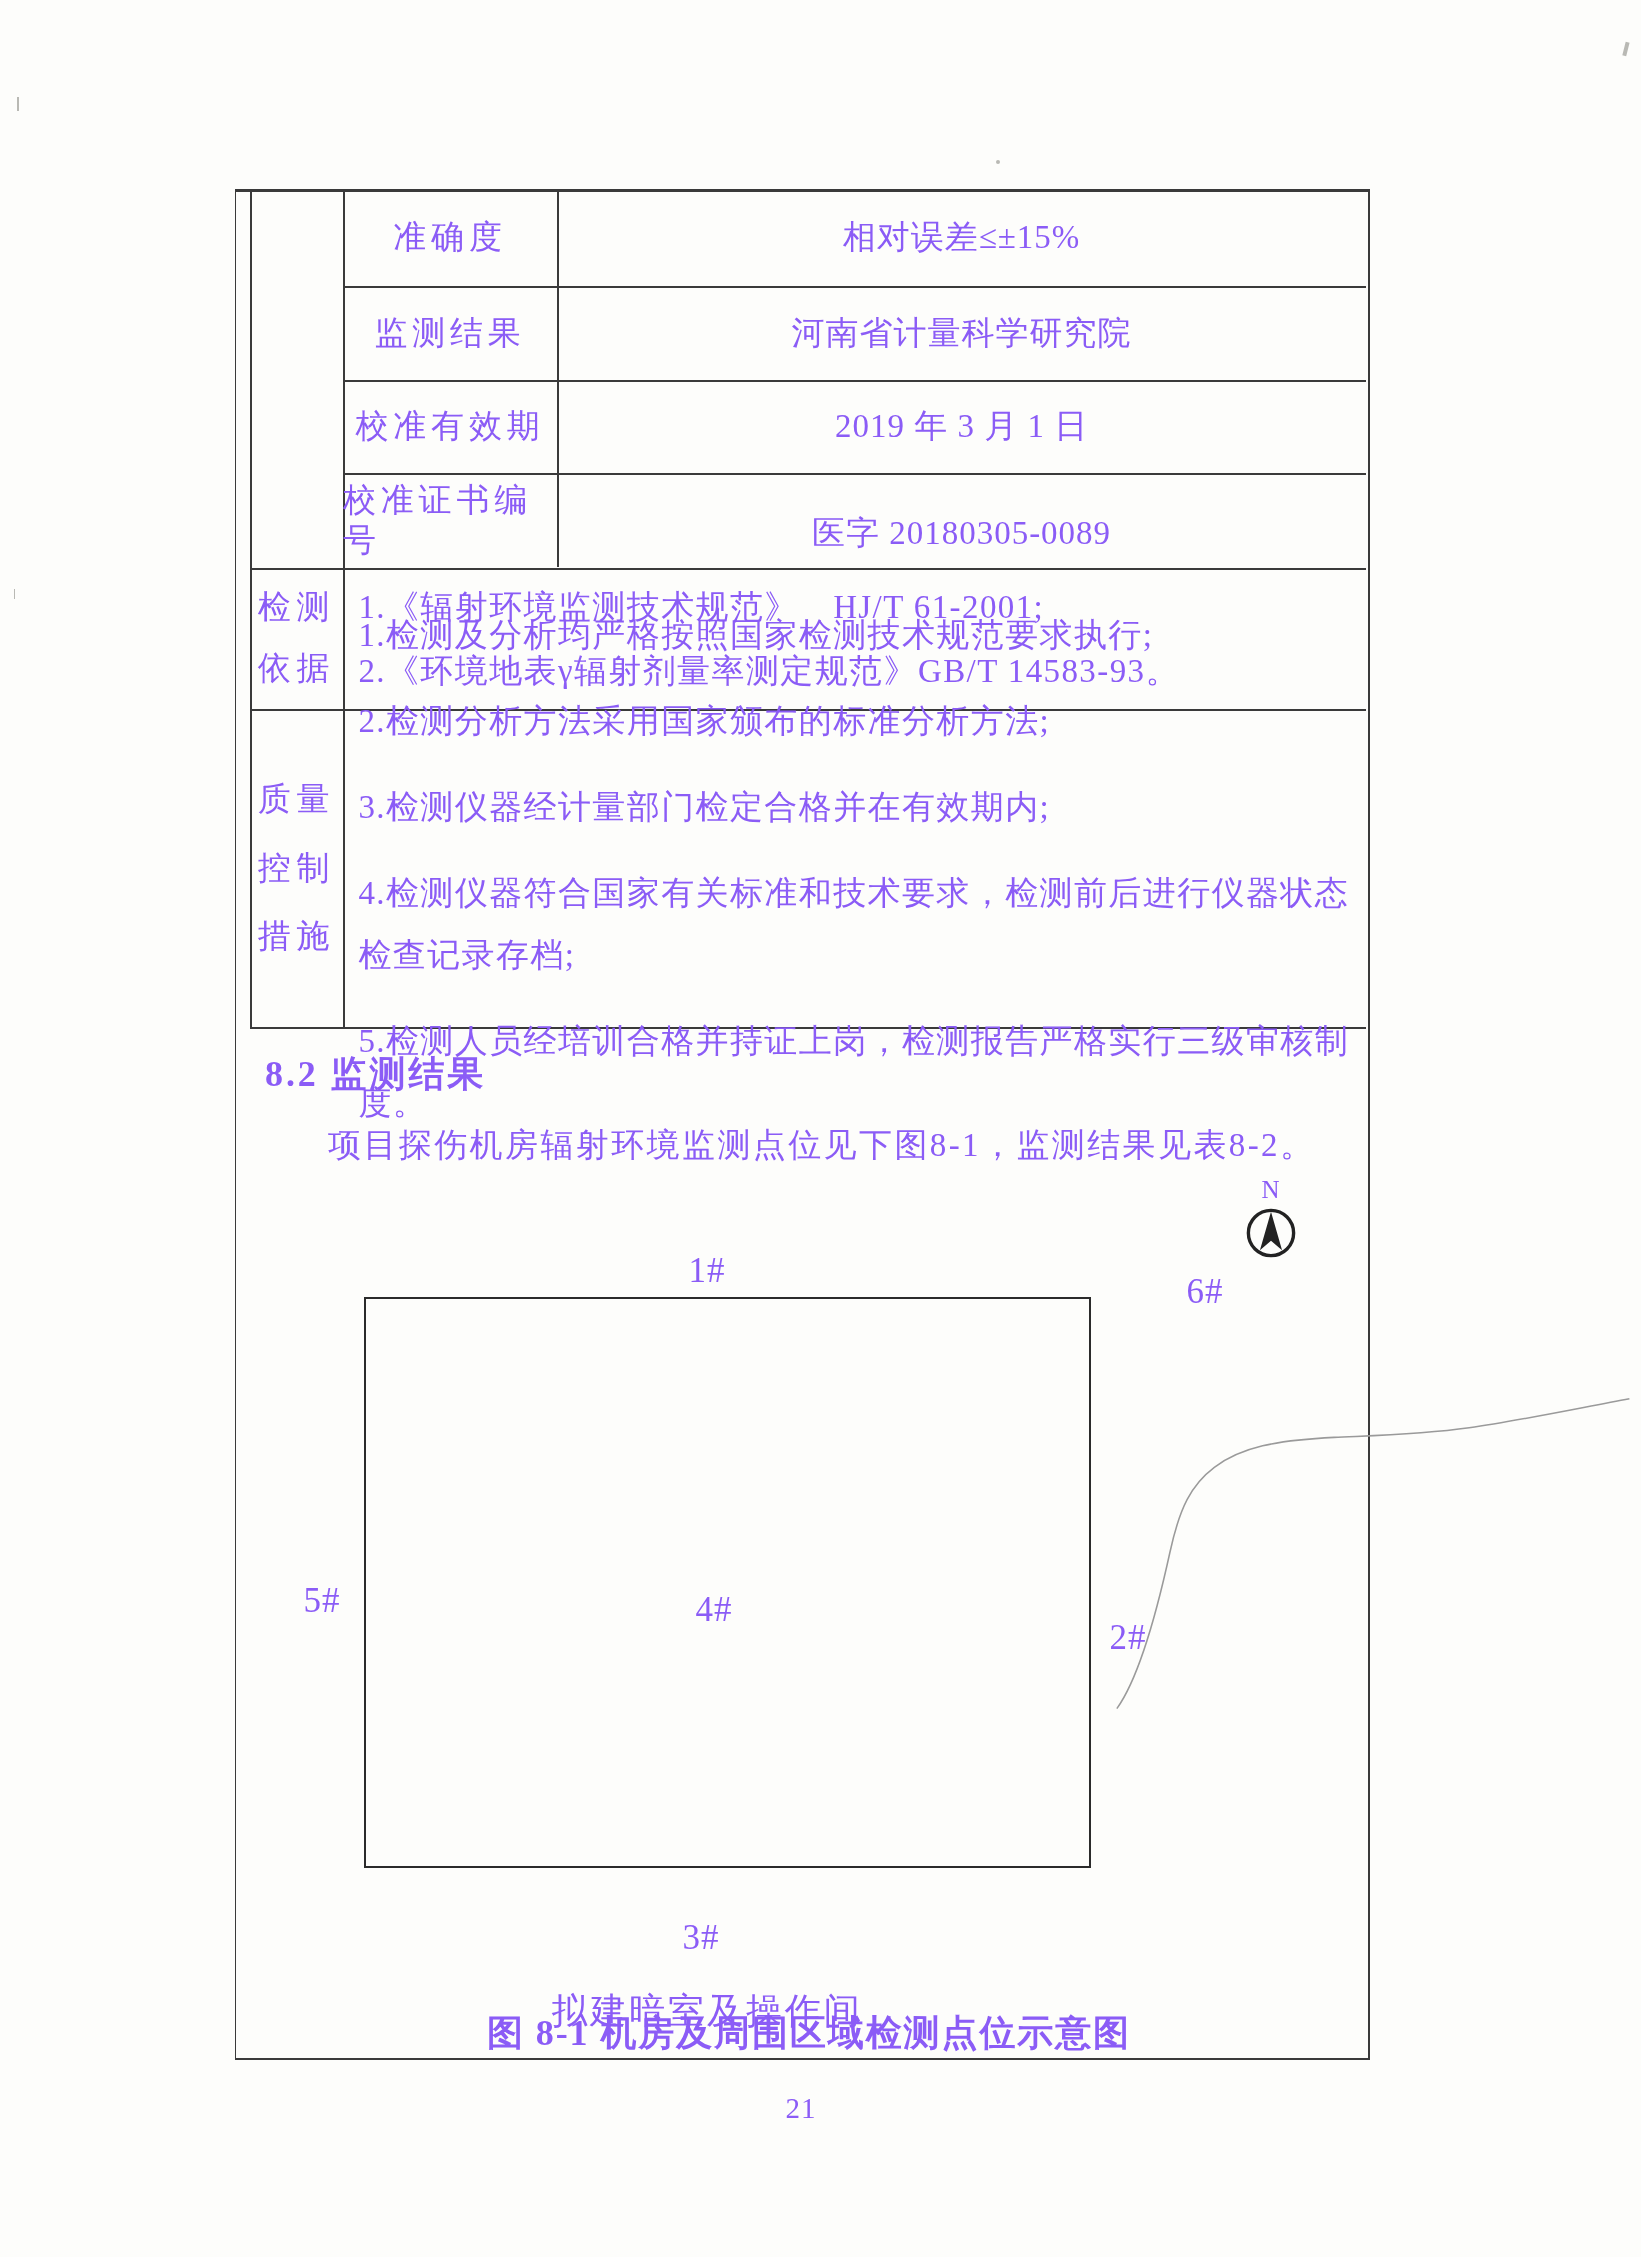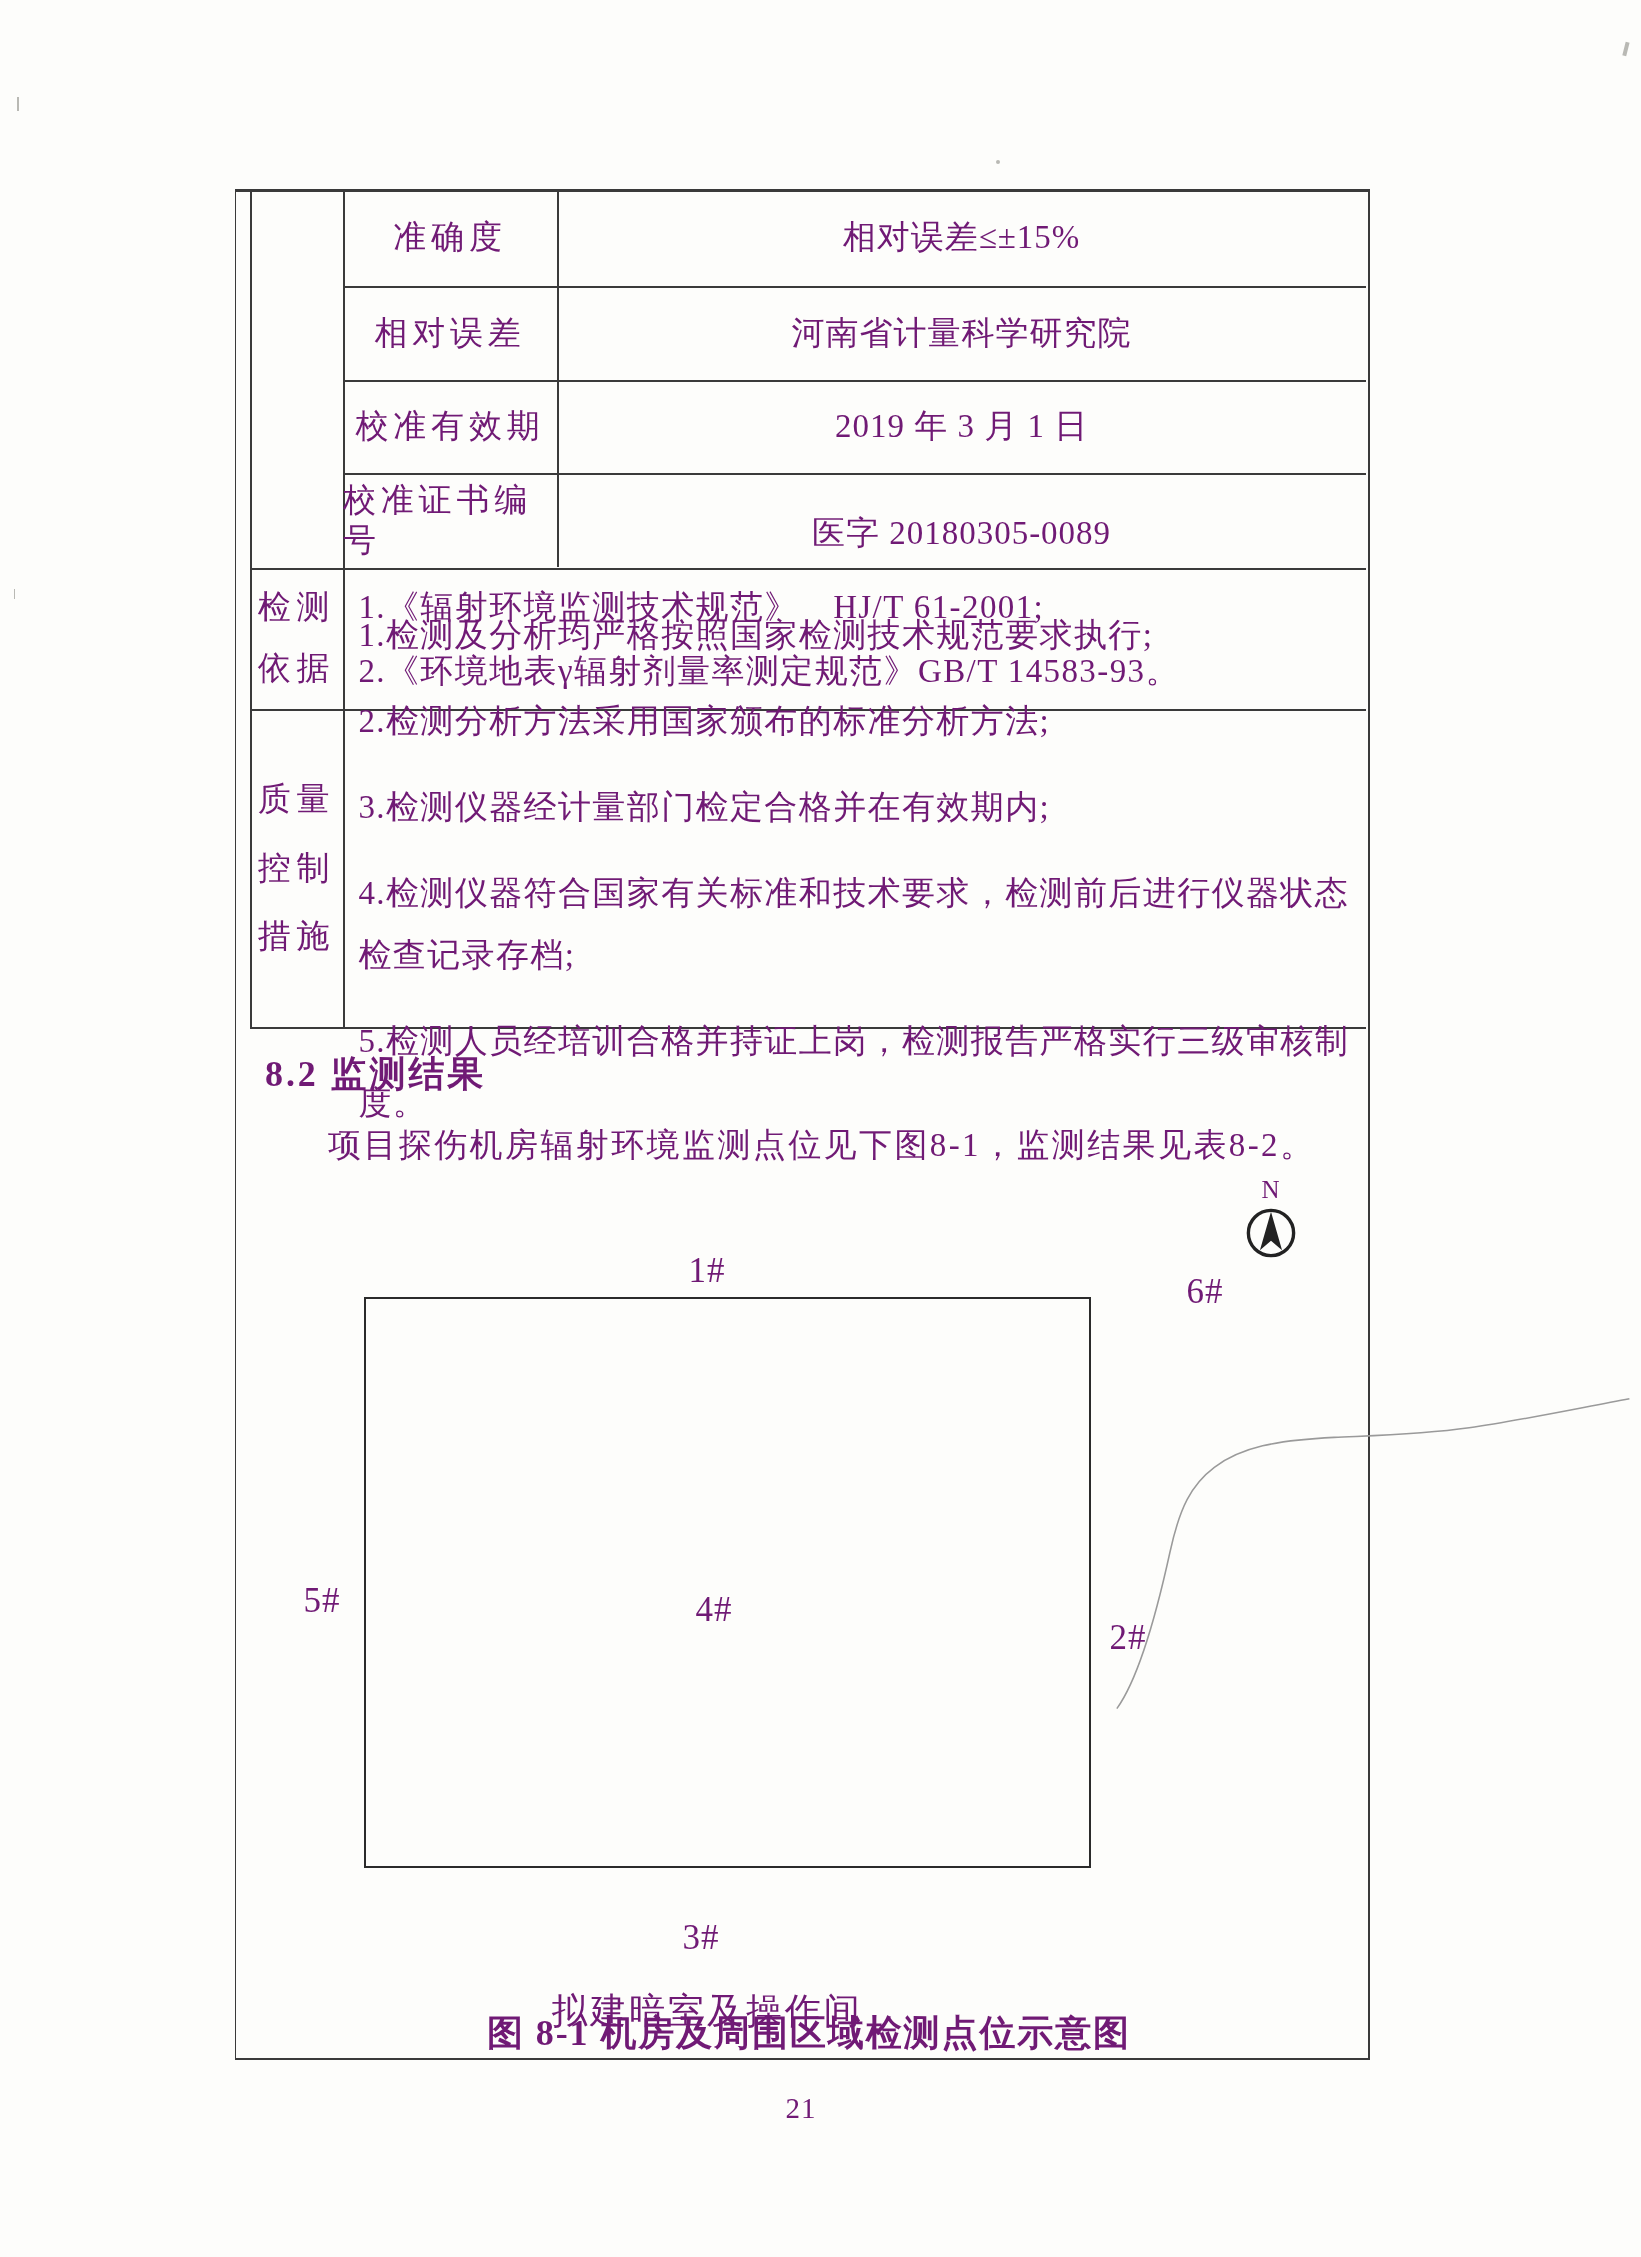--- a/index.html
+++ b/index.html
@@ -1,20 +1,20 @@
 <!DOCTYPE html>
 <html><head>
 <meta charset="utf-8">
 <style>
   html,body{margin:0;padding:0;background:#e8e8e6;}
   .page{
     position:relative;width:1641px;height:2257px;margin:0 auto;
     background:#fdfdfb;overflow:hidden;
     font-family:"Liberation Serif","DejaVu Serif",serif;
-    color:#701a75;
+    color:#8b5cf6;
   }
   
   .outer-box{
     position:absolute;left:235px;top:189px;width:1132px;height:1866px;
     border-style:solid;border-color:#3a3a3a;border-width:3.9px 2.9px 2.9px 1.9px;
   }
   
   .vline{position:absolute;width:1.9px;background:#3a3a3a;}
   .hline{position:absolute;height:1.9px;background:#3a3a3a;}
   
@@ -70,21 +70,21 @@
   <div class="hline" style="top:286px;left:343px;width:1023px;"></div>
   <div class="hline" style="top:380px;left:343px;width:1023px;"></div>
   <div class="hline" style="top:473px;left:343px;width:1023px;"></div>
   <div class="hline" style="top:568px;left:250px;width:1116px;"></div>
   <div class="hline" style="top:709px;left:250px;width:1116px;"></div>
   <div class="hline" style="top:1027px;left:250px;width:1116px;"></div>
 
   <div class="cell lbl" style="left:343px;top:189px;width:214px;height:97px;">准确度</div>
   <div class="cell" style="left:557px;top:189px;width:809px;height:97px;">相对误差≤±15%</div>
 
-  <div class="cell lbl" style="left:343px;top:286px;width:214px;height:95px;">相对误差</div>
+  <div class="cell lbl" style="left:343px;top:286px;width:214px;height:95px;">监测结果</div>
   <div class="cell" style="left:557px;top:286px;width:809px;height:95px;">河南省计量科学研究院</div>
 
   <div class="cell lbl" style="left:343px;top:380px;width:214px;height:93px;">校准有效期</div>
   <div class="cell" style="left:557px;top:380px;width:809px;height:93px;">2019 年 3 月 1 日</div>
 
   <div class="cell lbl" style="left:343px;top:473px;width:214px;height:95px;">校准证书编号</div>
   <div class="cell" style="left:557px;top:473px;width:809px;height:122px;">医字 20180305-0089</div>
 
   <div class="cell stack" style="left:250px;top:568px;width:93px;height:141px;gap:21px;">
     <span>检测</span>

